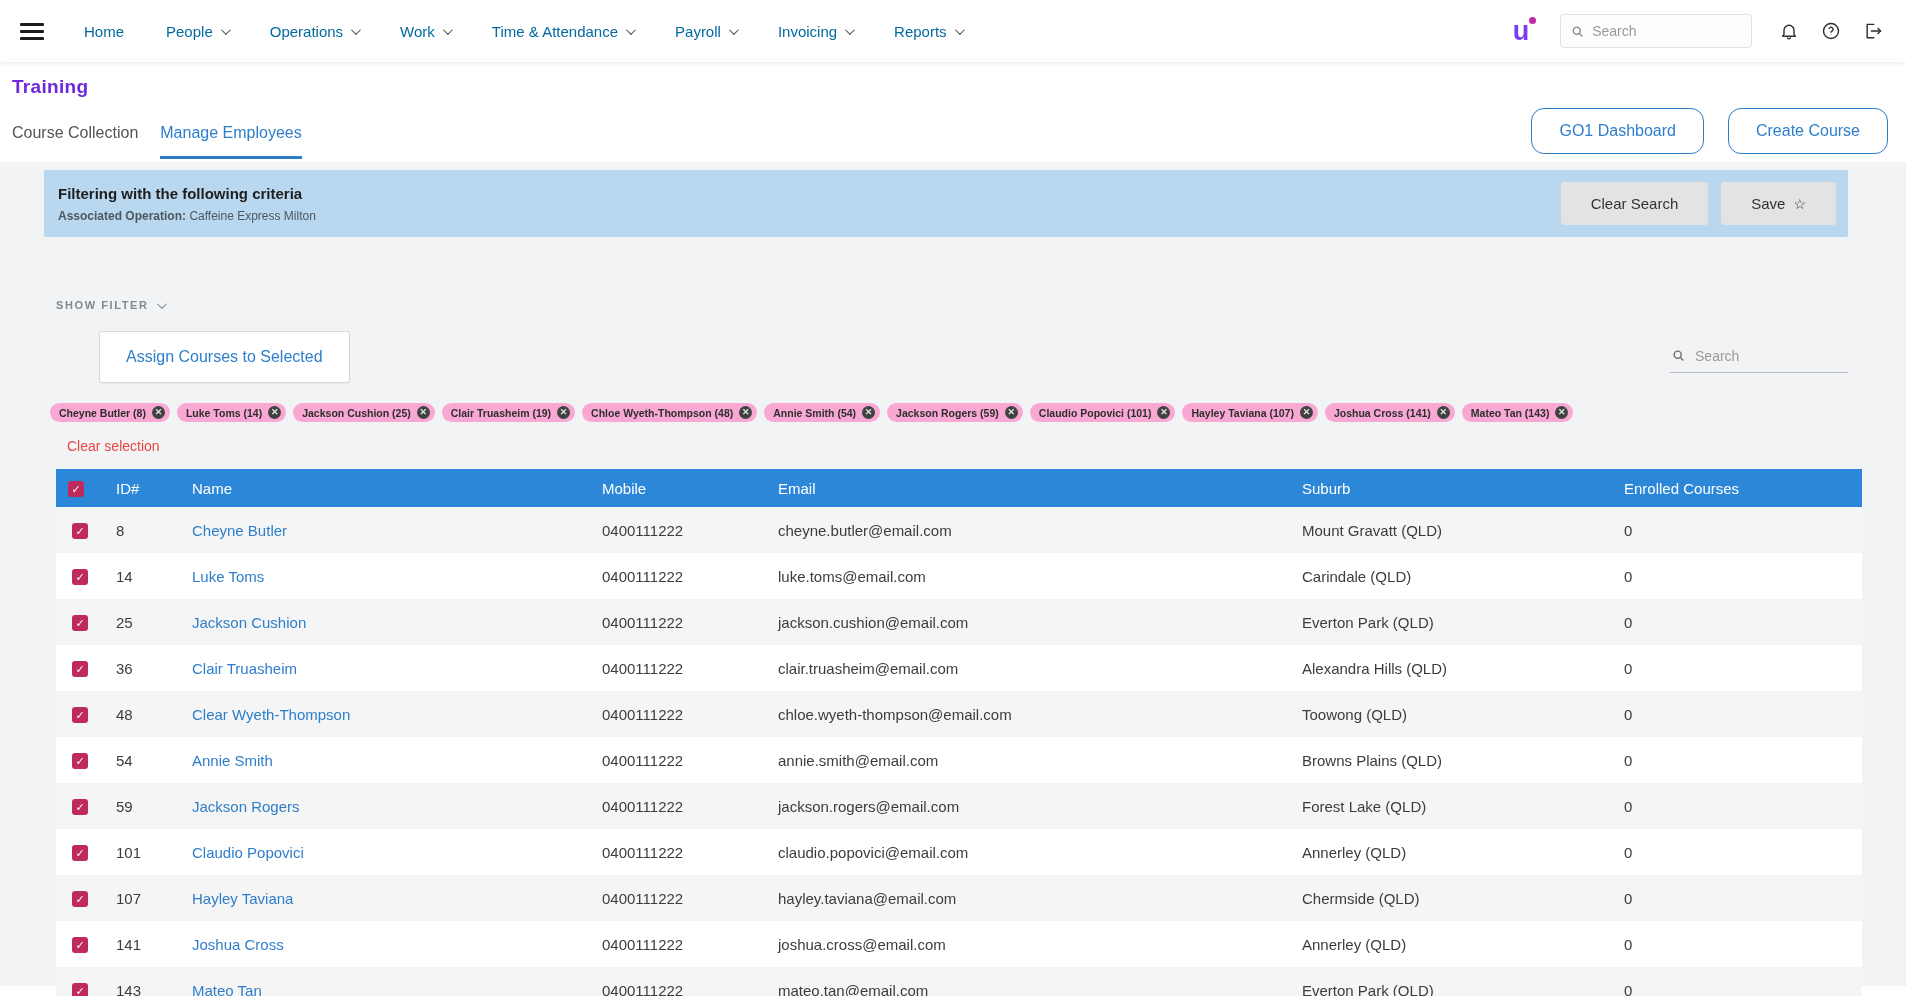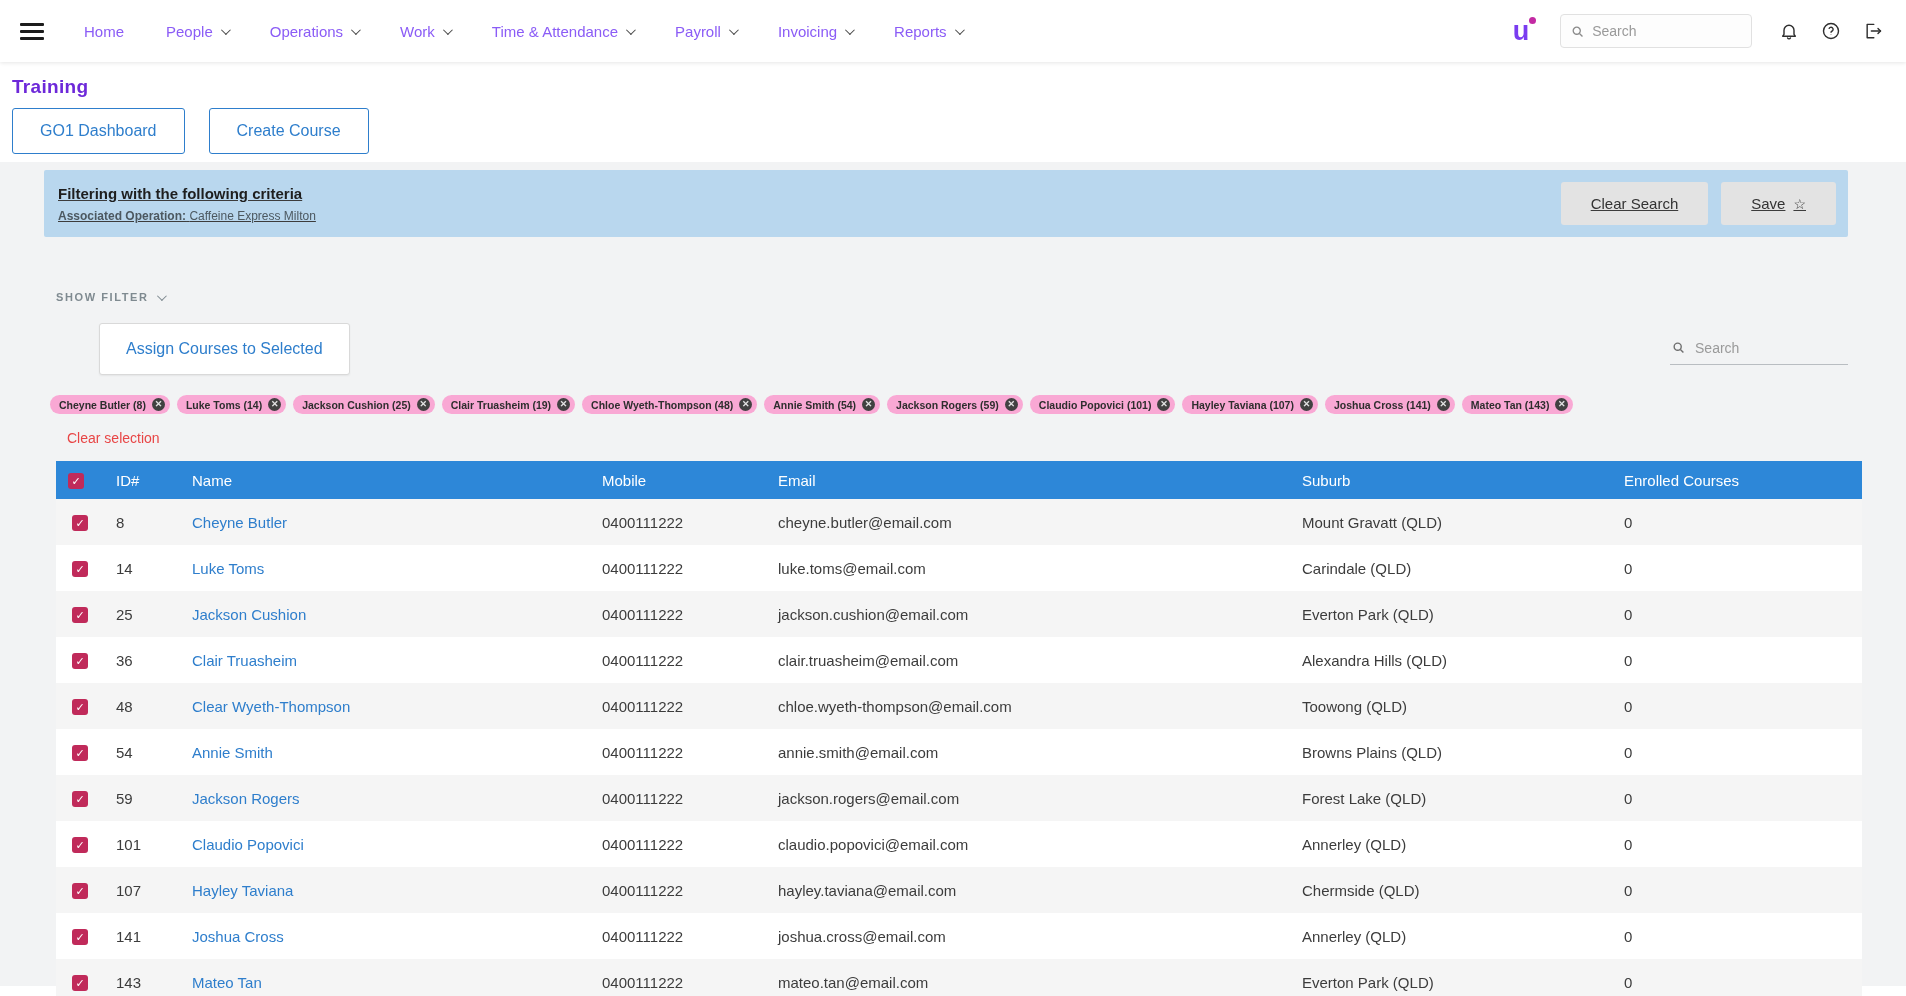--- a/index.html
+++ b/index.html
@@ -17,21 +17,21 @@
     display: flex;
     align-items: center;
     padding: 0 22px 0 20px;
     box-shadow: 0 1px 4px rgba(0,0,0,.10);
     position: relative;
     z-index: 5;
   }
   .hamburger { width: 24px; cursor: pointer; margin-right: 40px; }
   .hamburger span { display: block; height: 3px; background: #1c1c1c; border-radius: 1px; margin: 4px 0; }
   .nav-list { list-style: none; display: flex; gap: 42px; align-items: center; }
-  .nav-item { display: flex; align-items: center; gap: 8px; font-size: 15px; color: #8b5cf6; cursor: pointer; white-space: nowrap; }
+  .nav-item { display: flex; align-items: center; gap: 8px; font-size: 15px; color: #0369a1; cursor: pointer; white-space: nowrap; }
   .chev {
     width: 7px; height: 7px;
     border-right: 1.6px solid #4a4a4a;
     border-bottom: 1.6px solid #4a4a4a;
     transform: rotate(45deg) translateY(-2px);
     display: inline-block;
   }
   .nav-spacer { flex: 1; }
   .brand { position: relative; margin-right: 26px; width: 26px; text-align: center; }
   .brand .u { font-size: 27px; font-weight: 800; color: #7a3cf0; line-height: 1; }
@@ -54,36 +54,35 @@
   
   .page-head { padding: 14px 12px 0 12px; background: #fff; }
   .page-title { font-size: 19px; font-weight: 700; color: #6d28d9; letter-spacing: .3px; }
   .tabs-row { display: flex; justify-content: space-between; align-items: center; padding: 10px 6px 0 0; }
   .tabs { display: flex; gap: 22px; align-items: flex-end; }
   .tab { font-size: 16px; padding: 12px 0 14px 0; color: #555; cursor: pointer; border-bottom: 3px solid transparent; }
   .tab.active { color: var(--link, #2e7ecc); border-bottom-color: var(--link, #2e7ecc); font-weight: 500; }
   .head-actions { display: flex; gap: 24px; padding-bottom: 8px; }
   .outline-btn {
     background: #fff; border: 1px solid var(--link, #2e7ecc);
-    color: var(--link, #2e7ecc); border-radius: 3px;
+    color: var(--link, #2e7ecc); border-radius: 13px;
     font-family: "Liberation Sans", sans-serif;
     font-size: 16px; padding: 13px 27px; cursor: pointer; white-space: nowrap;
   }
 
   
   .content { background: #f2f3f4; height: calc(996px - 62px - 110px); padding-top: 8px; }
 
   .filter-banner {
-    margin: 0 58px 8px 44px;
+    margin: 0 58px 16px 44px;
     background: var(--banner, #b9d7ee);
     border-radius: 2px;
     display: flex; align-items: center; justify-content: space-between;
     padding: 12px 12px 12px 14px;
     min-height: 66px;
-    text-decoration: underline;
   }
   .fb-title { font-size: 15px; font-weight: 700; color: #1e1e1e; margin-bottom: 7px; }
   .fb-sub { font-size: 12px; color: #4c5860; }
   .fb-sub .lbl { font-weight: 700; }
   .fb-actions { display: flex; gap: 13px; }
   .gray-btn {
     background: #e3e3e3; border: none; border-radius: 3px;
     font-family: "Liberation Sans", sans-serif;
     font-size: 15px; color: #333; padding: 13px 30px; cursor: pointer;
     display: inline-flex; align-items: center; gap: 8px; white-space: nowrap;
@@ -246,20 +245,24 @@
           <path d="M10 12h11"></path>
           <path d="M18 9l3 3-3 3"></path>
         </svg>
     </span>
   </div>
 </div>
 
 <div class="page-head">
   <div class="page-title">Training</div>
   <div class="tabs-row">
+    <div class="tabs">
+      <div class="tab">Course Collection</div>
+      <div class="tab active">Manage Employees</div>
+    </div>
     <div class="head-actions">
       <button class="outline-btn">GO1 Dashboard</button>
       <button class="outline-btn">Create Course</button>
     </div>
   </div>
 </div>
 
 <div class="content">
 
   <div class="filter-banner">

